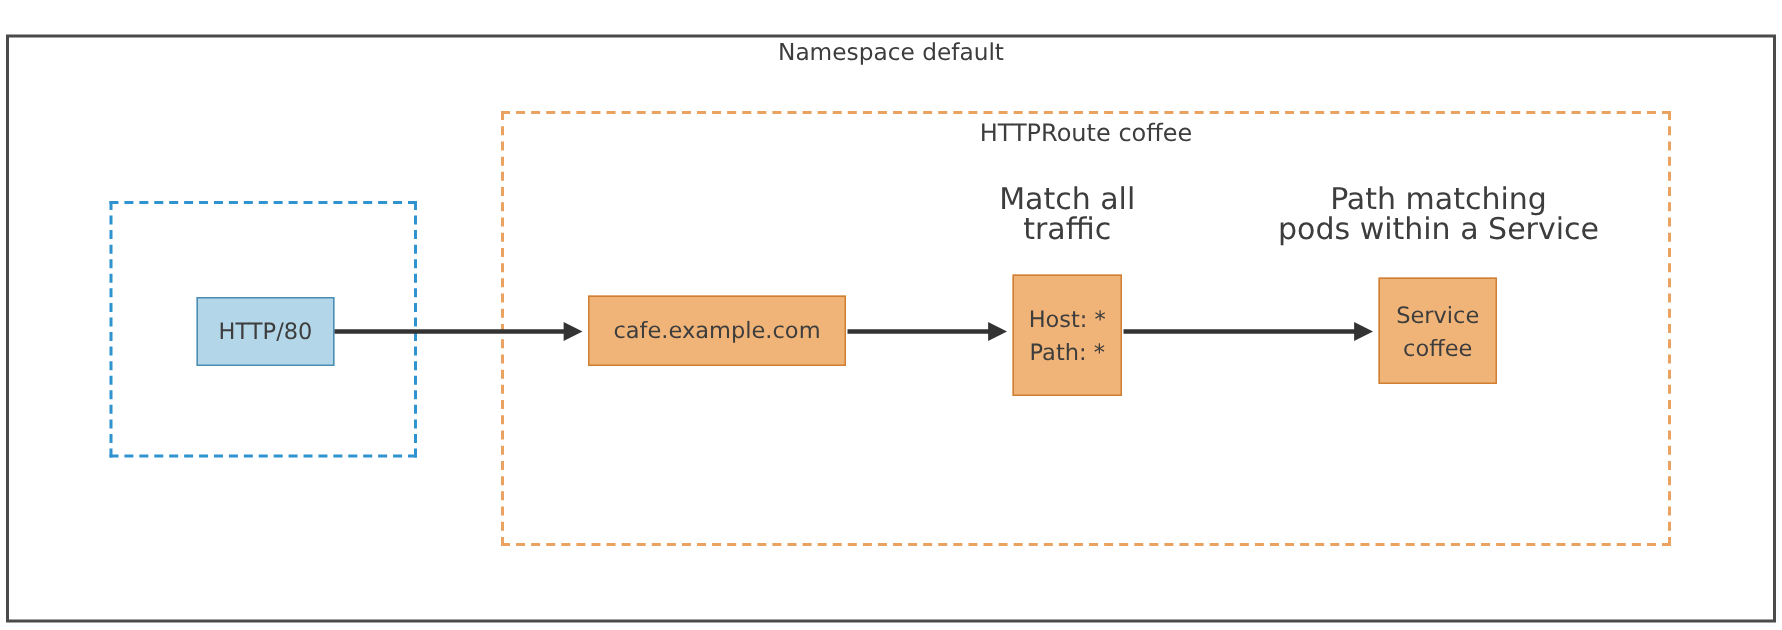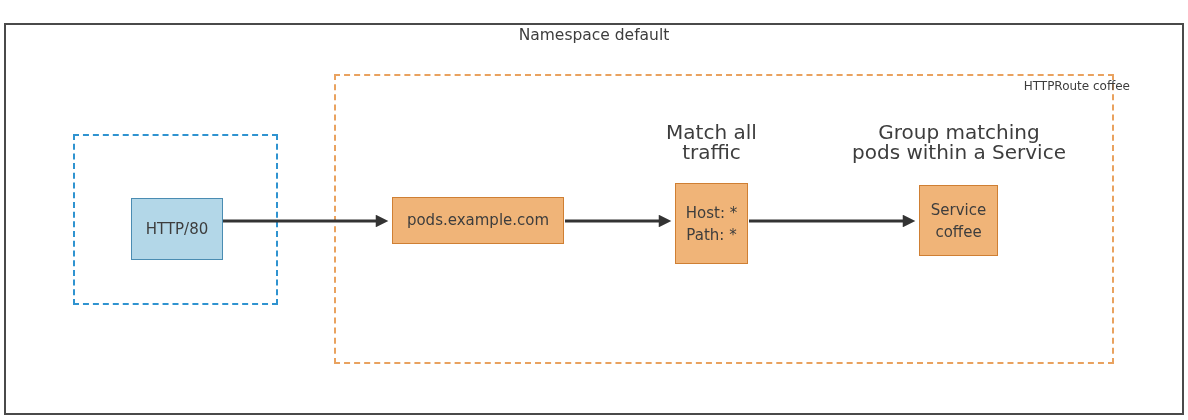--- a/index.html
+++ b/index.html
@@ -44,37 +44,37 @@
     text-align: center;
     font-size: 15.5px;
   }
 
   .route-box {
     left: 334px; top: 64px;
     width: 780px; height: 290px;
     border: 2px dashed var(--route-dash, #e9a25f);
   }
   .route-label {
-    left: 350px; top: 69px;
+    left: 334px; top: 69px;
     width: 780px;
-    text-align: right;
-    font-size: 12px;
+    text-align: center;
+    font-size: 16px;
   }
 
   .node {
     display: flex;
     flex-direction: column;
     align-items: center;
     justify-content: center;
     text-align: center;
     line-height: 21px;
   }
   .listener-node {
     left: 131px; top: 188px;
-    width: 92px; height: 62px;
+    width: 92px; height: 46px;
     background: var(--listener-fill, #b3d7e8);
     border: 1.5px solid var(--listener-border, #4a8cb2);
   }
   .rule-node {
     background: var(--rule-fill, #f0b478);
     border: 1.5px solid var(--rule-border, #cf7f33);
   }
   .hostname-node {
     left: 392px; top: 187px;
     width: 172px; height: 47px;
@@ -120,34 +120,34 @@
 
   <div class="abs gateway-box"></div>
   <div class="abs node listener-node">
     <span>HTTP/80</span>
   </div>
 
   <div class="abs route-box"></div>
   <div class="abs route-label">HTTPRoute coffee</div>
 
   <div class="abs node rule-node hostname-node">
-    <span>pods.example.com</span>
+    <span>cafe.example.com</span>
   </div>
 
   <div class="abs annotation match-annotation">
     <div>Match all</div>
     <div>traffic</div>
   </div>
   <div class="abs node rule-node match-node">
     <div>Host: *</div>
     <div>Path: *</div>
   </div>
 
   <div class="abs annotation backend-annotation">
-    <div>Group matching</div>
+    <div>Path matching</div>
     <div>pods within a Service</div>
   </div>
   <div class="abs node rule-node service-node">
     <div>Service</div>
     <div>coffee</div>
   </div>
 
   <svg class="abs arrow-layer" width="1188" height="420" viewBox="0 0 1188 420" xmlns="http://www.w3.org/2000/svg">
     <defs>
       <marker id="arrowhead" viewBox="0 0 10 10" refX="1" refY="5" markerWidth="4.6" markerHeight="4.2" orient="auto">

